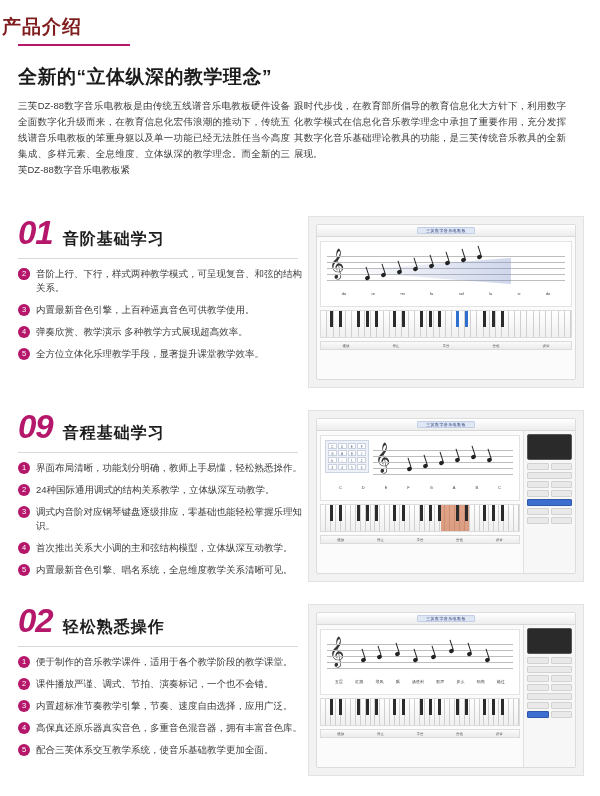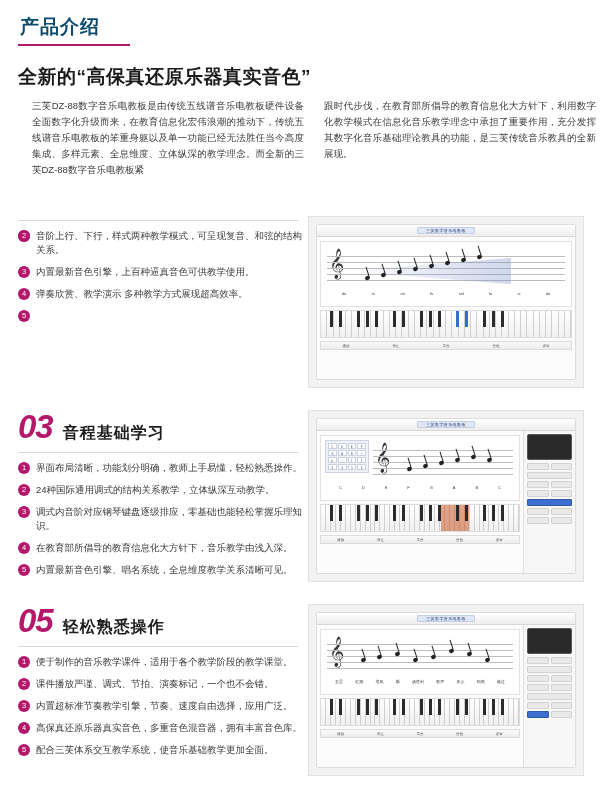--- a/index.html
+++ b/index.html
@@ -13,25 +13,25 @@
     position: relative;
     width: 600px;
     height: 796px;
     overflow: hidden;
     background: #fff;
   }
 
   
   .header-title {
     position: absolute;
-    left: 20px;
+    left: 2px;
     top: 14px;
     font-size: 19px;
     font-weight: bold;
-    color: #0c4a6e;
+    color: #7f1d1d;
     letter-spacing: 1px;
   }
   .header-rule {
     position: absolute;
     left: 18px;
     top: 44px;
     width: 112px;
     height: 2px;
     background: #b5176b;
   }
@@ -41,26 +41,25 @@
     left: 18px;
     top: 64px;
     font-size: 19px;
     font-weight: bold;
     color: #1b1b1b;
     letter-spacing: 0.5px;
   }
 
   .intro-body {
     position: absolute;
-    left: 32px;
+    left: 18px;
     top: 98px;
     width: 564px;
     display: flex;
-    gap: 14px;
-    justify-content: space-between;
+    gap: 4px;
   }
   .intro-col {
     width: 272px;
     font-size: 9.5px;
     line-height: 16px;
     color: #3a3a3a;
     text-align: justify;
   }
 
   
@@ -331,36 +330,40 @@
     color: #555;
   }
 </style>
 </head>
 <body>
 
 <div class="page">
 
   <div class="header-title">产品介绍</div>
   <div class="header-rule"></div>
-  <div class="intro-title">全新的“高保真还原乐器真实音色”</div>
+  <div class="intro-title">全新的“立体纵深的教学理念”</div>
 
   <div class="intro-body">
     <div class="intro-col">三芙DZ-88数字音乐电教板是由传统五线谱音乐电教板硬件设备全面数字化升级而来，在教育信息化宏伟浪潮的推动下，传统五线谱音乐电教板的笨重身躯以及单一功能已经无法胜任当今高度集成、多样元素、全息维度、立体纵深的教学理念。而全新的三芙DZ-88数字音乐电教板紧</div>
     <div class="intro-col">跟时代步伐，在教育部所倡导的教育信息化大方针下，利用数字化教学模式在信息化音乐教学理念中承担了重要作用，充分发挥其数字化音乐基础理论教具的功能，是三芙传统音乐教具的全新展现。</div>
   </div>
 
   <div class="section sec1">
     <div class="sec-left">
+      <div class="sec-head">
+        <div class="sec-num">01</div>
+        <div class="sec-title">音阶基础学习</div>
+      </div>
       <div class="sec-rule"></div>
       <ul class="bullets">
         <li><span class="bnum">1</span></li>
         <li><span class="bnum">2</span><span>音阶上行、下行，样式两种教学模式，可呈现复音、和弦的结构关系。</span></li>
         <li><span class="bnum">3</span><span>内置最新音色引擎，上百种逼真音色可供教学使用。</span></li>
         <li><span class="bnum">4</span><span>弹奏欣赏、教学演示  多种教学方式展现超高效率。</span></li>
-        <li><span class="bnum">5</span></li>
+        <li><span class="bnum">5</span><span>全方位立体化乐理教学手段，显著提升课堂教学效率。</span></li>
       </ul>
     </div>
 
     <div class="device">
       <div class="dev-inner">
         <div class="dev-topbar">
           <span class="brand">三芙数字音乐电教板</span>
         </div>
         <div class="dev-body">
           <div class="dev-main">
@@ -461,29 +464,29 @@
             </div>
           </div>
         </div>
       </div>
     </div>
   </div>
 
   <div class="section sec2">
     <div class="sec-left">
       <div class="sec-head">
-        <div class="sec-num">03</div>
+        <div class="sec-num">09</div>
         <div class="sec-title">音程基础学习</div>
       </div>
       <div class="sec-rule"></div>
       <ul class="bullets">
         <li><span class="bnum">1</span><span>界面布局清晰，功能划分明确，教师上手易懂，轻松熟悉操作。</span></li>
         <li><span class="bnum">2</span><span>24种国际通用调式的结构关系教学，立体纵深互动教学。</span></li>
         <li><span class="bnum">3</span><span>调式内音阶对应钢琴键盘逐级排应，零基础也能轻松掌握乐理知识。</span></li>
-        <li><span class="bnum">4</span><span>在教育部所倡导的教育信息化大方针下，音乐教学由浅入深。</span></li>
+        <li><span class="bnum">4</span><span>首次推出关系大小调的主和弦结构模型，立体纵深互动教学。</span></li>
         <li><span class="bnum">5</span><span>内置最新音色引擎、唱名系统，全息维度教学关系清晰可见。</span></li>
       </ul>
     </div>
 
     <div class="device">
       <div class="dev-inner">
         <div class="dev-topbar">
           <span class="brand">三芙数字音乐电教板</span>
         </div>
         <div class="dev-body">
@@ -618,21 +621,21 @@
             </div>
           </div>
         </div>
       </div>
     </div>
   </div>
 
   <div class="section sec3">
     <div class="sec-left">
       <div class="sec-head">
-        <div class="sec-num">05</div>
+        <div class="sec-num">02</div>
         <div class="sec-title">轻松熟悉操作</div>
       </div>
       <div class="sec-rule"></div>
       <ul class="bullets">
         <li><span class="bnum">1</span><span>便于制作的音乐教学课件，适用于各个教学阶段的教学课堂。</span></li>
         <li><span class="bnum">2</span><span>课件播放严谨、调式、节拍、演奏标记，一个也不会错。</span></li>
         <li><span class="bnum">3</span><span>内置超标准节奏教学引擎，节奏、速度自由选择，应用广泛。</span></li>
         <li><span class="bnum">4</span><span>高保真还原乐器真实音色，多重音色混音器，拥有丰富音色库。</span></li>
         <li><span class="bnum">5</span><span>配合三芙体系交互教学系统，使音乐基础教学更加全面。</span></li>
       </ul>

